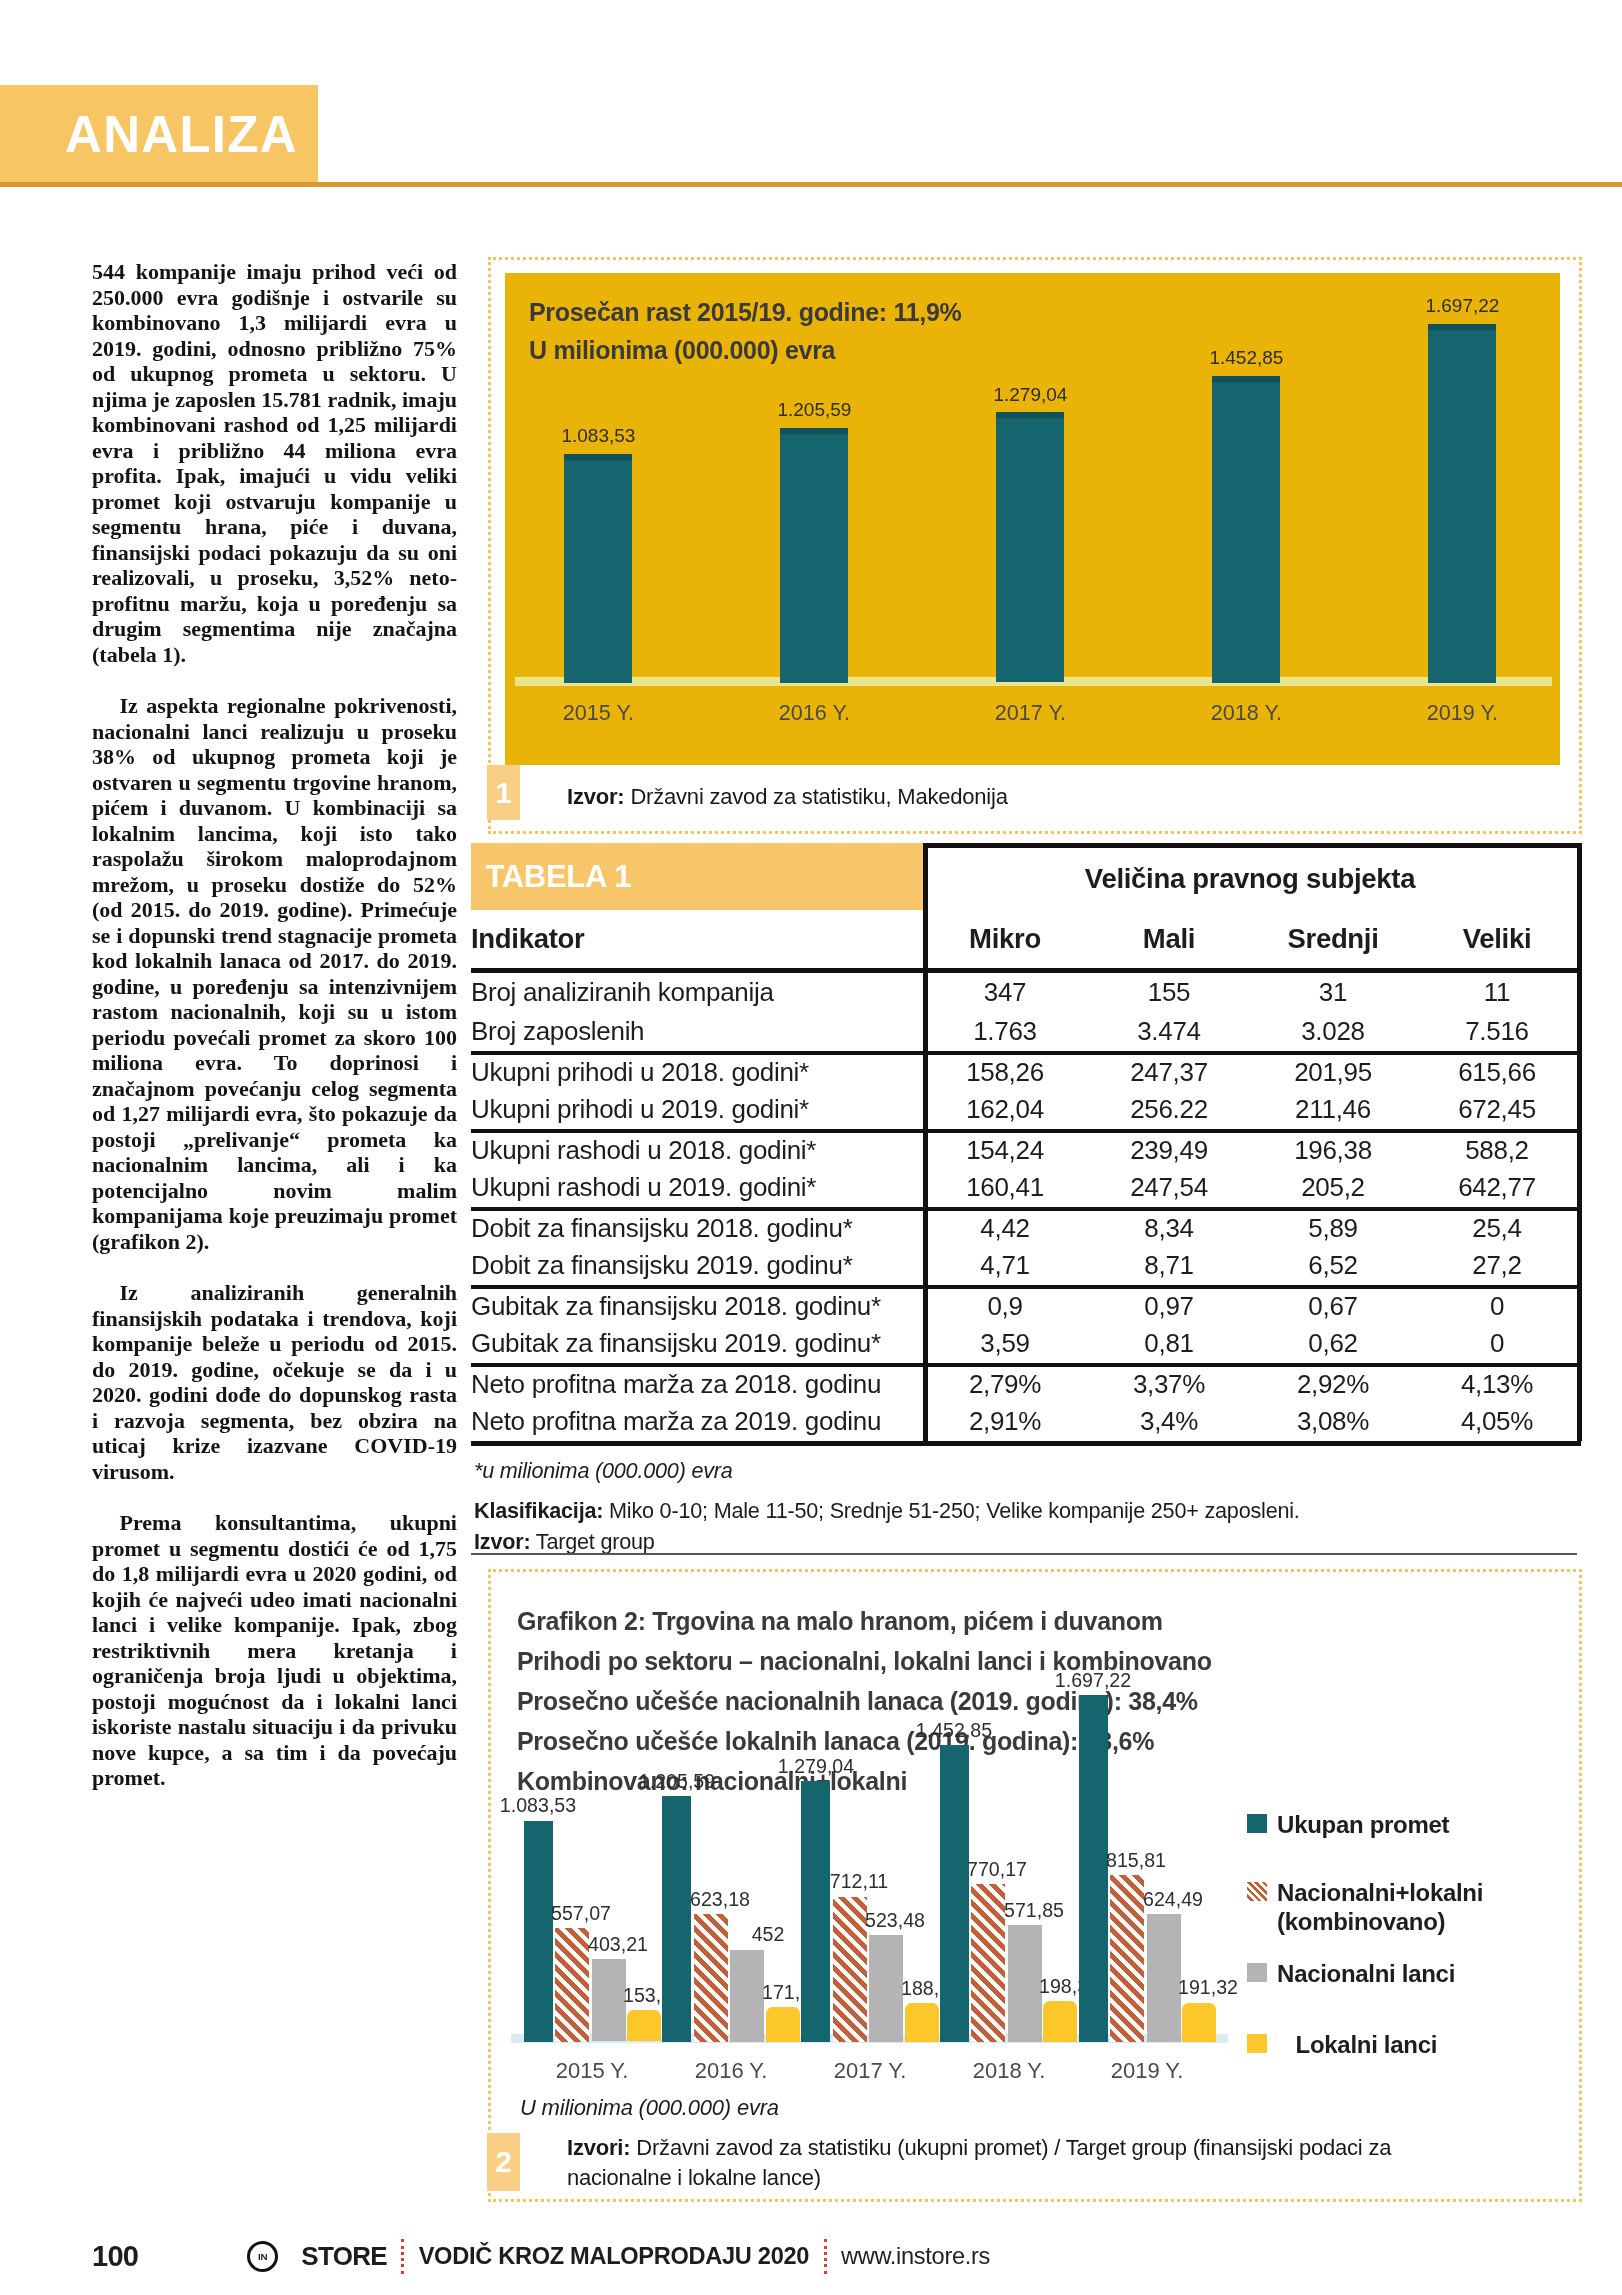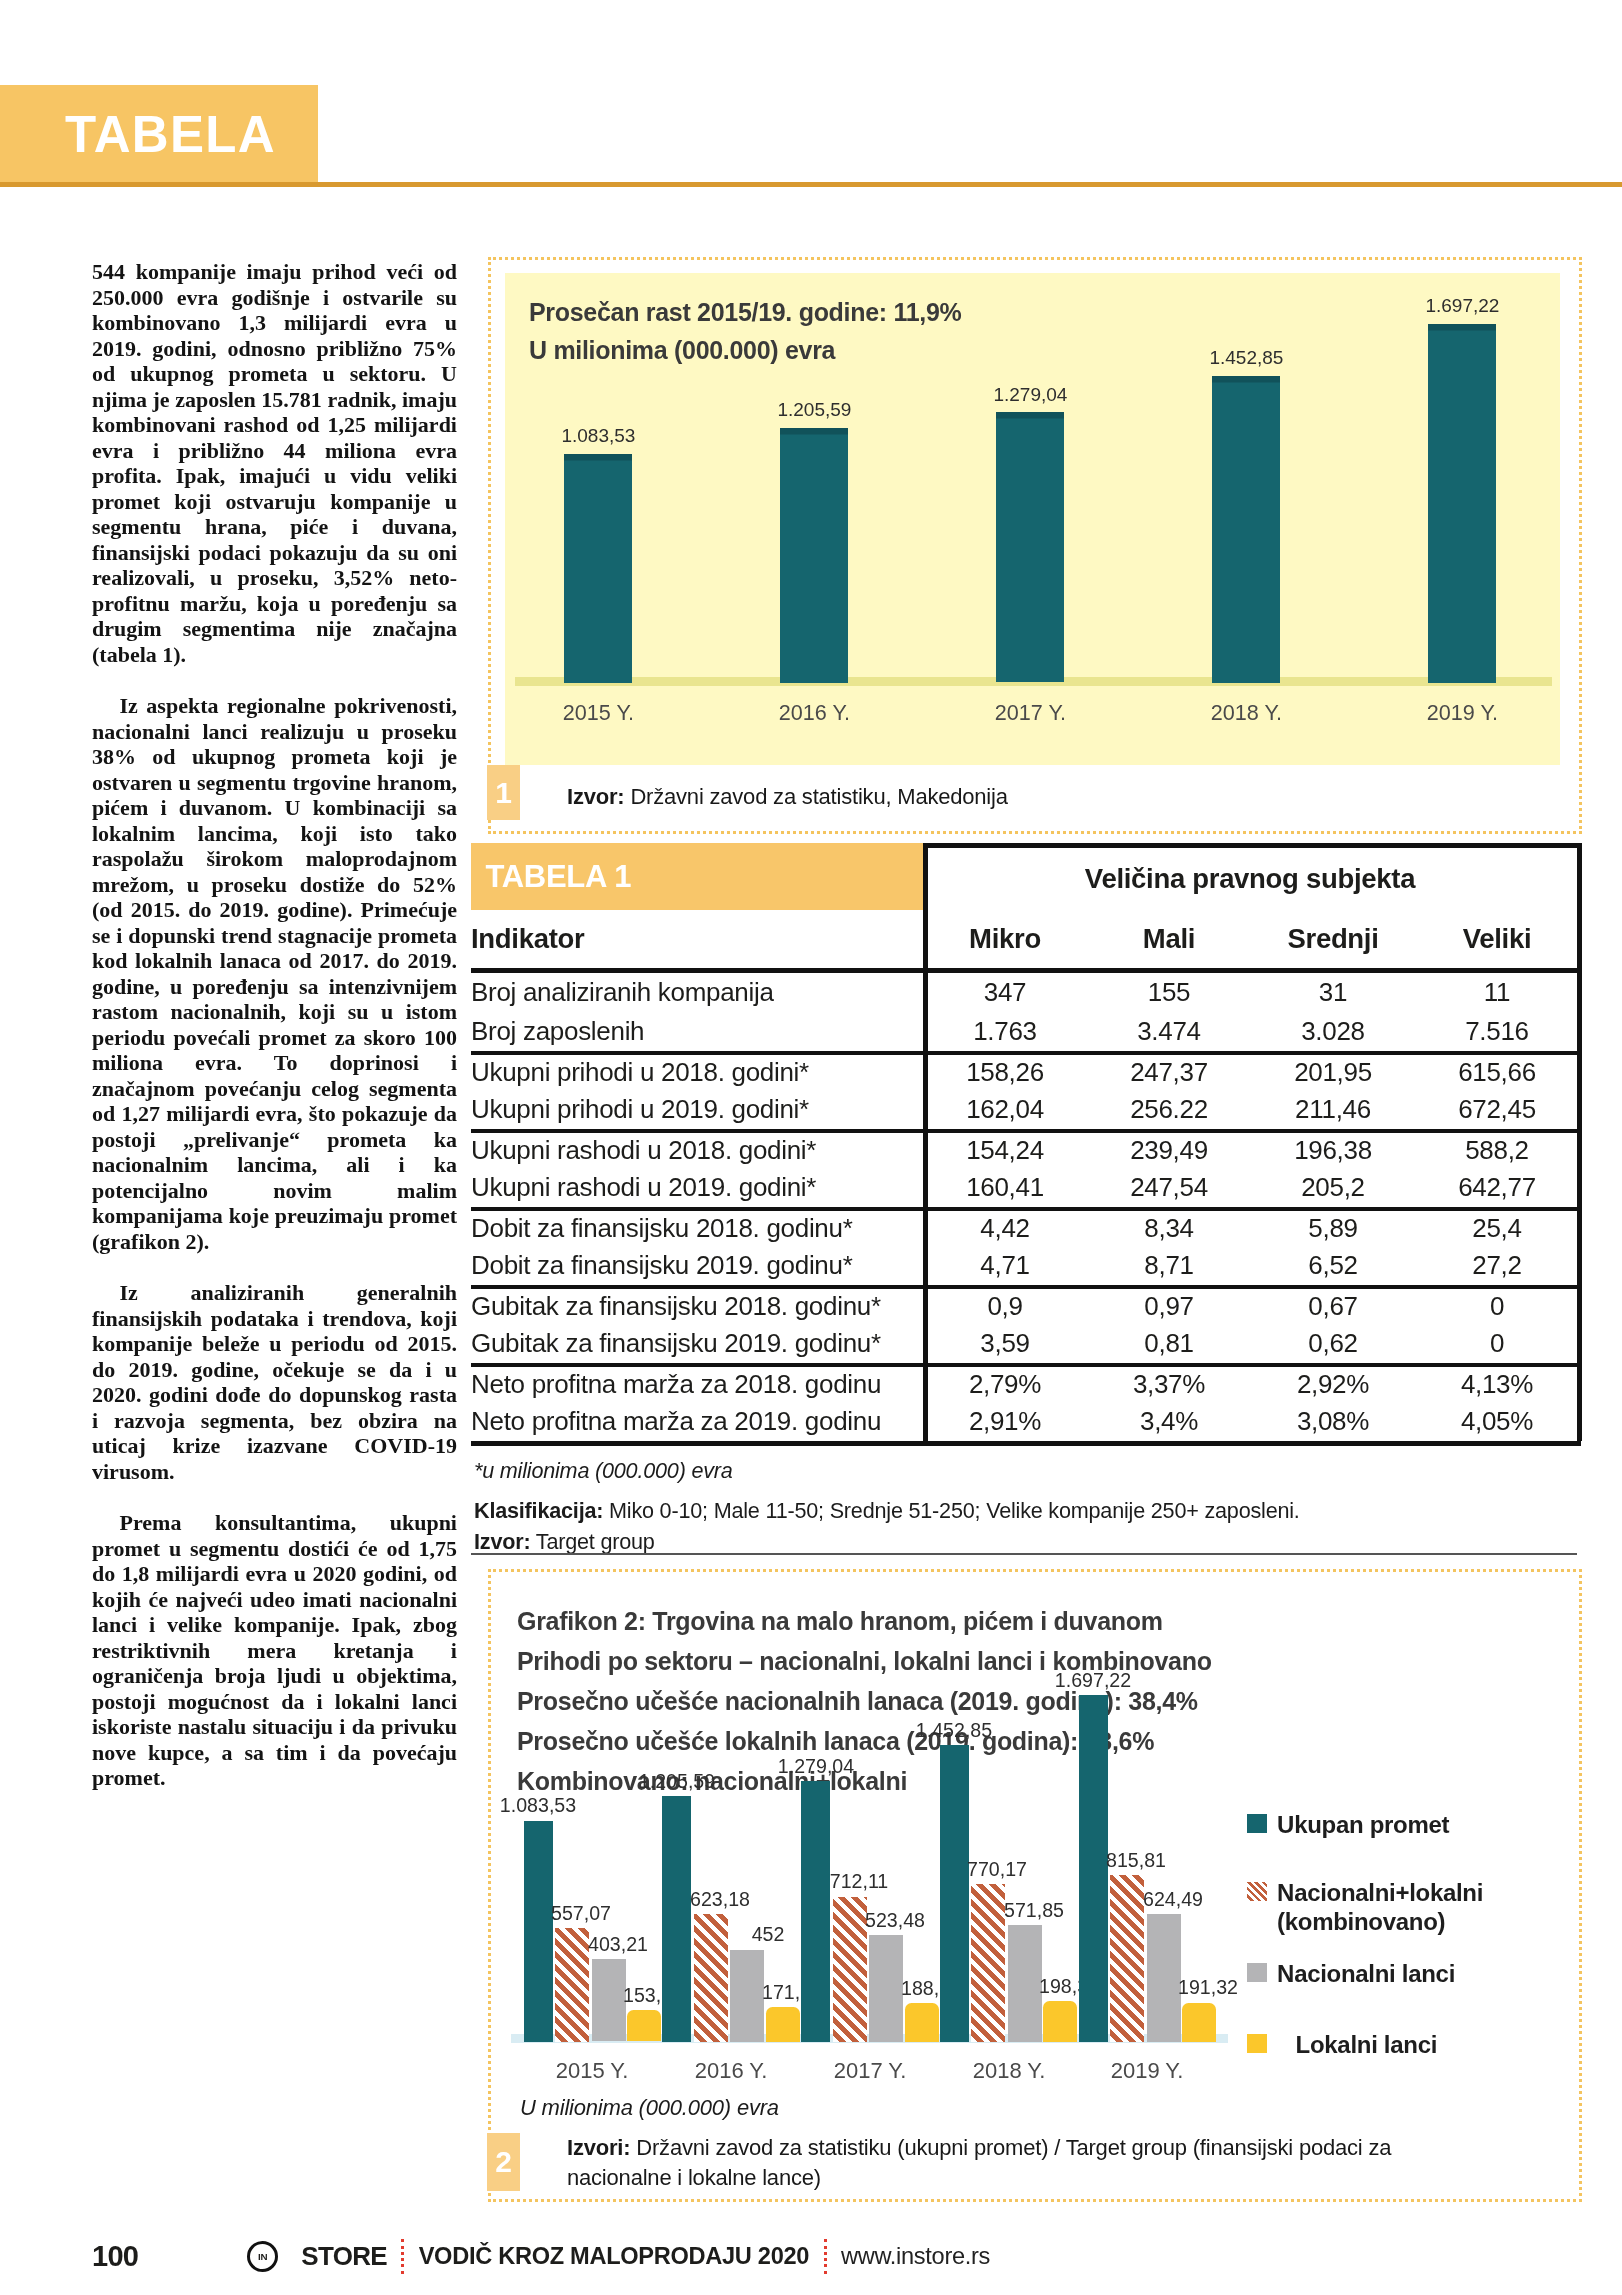--- a/index.html
+++ b/index.html
@@ -12,21 +12,21 @@
   
   .col{position:absolute;left:92px;top:259px;width:365px;
        font-family:"Liberation Serif",serif;font-size:22px;line-height:25.5px;
        text-align:justify;color:#141414;font-weight:bold;}
   .col p{margin:0 0 26px 0;}
   .col p + p{text-indent:27.5px;}
   
   .panel{position:absolute;border:3.9px dotted #f4c45e;background:#ffffff;}
   #panel1{left:488px;top:257px;width:1088px;height:571px;}
   #panel2{left:488px;top:1569px;width:1088px;height:627px;}
-  .plot1{position:absolute;left:14.4px;top:13px;width:1055px;height:492px;background:#fef9c3;}
+  .plot1{position:absolute;left:14.4px;top:13px;width:1055px;height:492px;background:#eab308;}
   .chart-title{position:absolute;font-weight:bold;color:#3a3a3a;font-size:25px;line-height:38px;letter-spacing:-0.3px;}
   #panel1 .chart-title{left:23.6px;top:19.6px;}
   #panel2 .chart-title{left:26px;top:29px;line-height:40px;}
   .bar{position:absolute;}
   .blabel{position:absolute;font-size:19px;color:#2e2e2e;white-space:nowrap;transform:translateX(-50%);}
   .xlab{position:absolute;font-size:21.6px;color:#4a4a4a;white-space:nowrap;transform:translateX(-50%);}
   .basestrip1{position:absolute;left:9.2px;top:404px;width:1037px;height:8.5px;background:#e9e58f;}
   .basestrip2{position:absolute;background:#d9ecf3;}
   .capbox{position:absolute;width:33px;height:55px;display:flex;align-items:center;justify-content:center;
           color:#fff;font-size:30px;font-weight:bold;}
@@ -67,21 +67,21 @@
   .vdot{width:0;height:35px;border-left:3.9px dotted #e23b2e;margin:0 14.4px;}
   .guide{font-size:23.6px;font-weight:bold;letter-spacing:-0.3px;}
   .site{font-size:23.6px;color:#222;letter-spacing:-0.3px;}
 </style>
 </head>
 <body>
 
 <div class="page">
 
   <div class="band" style="background: rgb(247, 197, 100);">
-    <span class="band-title">TABELA</span>
+    <span class="band-title">ANALIZA</span>
   </div>
   <div class="toprule" style="background: rgb(216, 153, 47);"></div>
 
   <div class="col">
     <p>544 kompanije imaju prihod veći od 250.000 evra godišnje i ostvarile su kombinovano 1,3 milijardi evra u 2019. godini, odnosno približno 75% od ukupnog prometa u sektoru. U njima je zaposlen 15.781 radnik, imaju kombinovani rashod od 1,25 milijardi evra i približno 44 miliona evra profita. Ipak, imajući u vidu veliki promet koji ostvaruju kompanije u segmentu hrana, piće i duvana, finansijski podaci pokazuju da su oni realizovali, u proseku, 3,52% neto-profitnu maržu, koja u poređenju sa drugim segmentima nije značajna (tabela 1).</p>
     <p>Iz aspekta regionalne pokrivenosti, nacionalni lanci realizuju u proseku 38% od ukupnog prometa koji je ostvaren u segmentu trgovine hranom, pićem i duvanom. U kombinaciji sa lokalnim lancima, koji isto tako raspolažu širokom maloprodajnom mrežom, u proseku dostiže do 52% (od 2015. do 2019. godine). Primećuje se i dopunski trend stagnacije prometa kod lokalnih lanaca od 2017. do 2019. godine, u poređenju sa intenzivnijem rastom nacionalnih, koji su u istom periodu povećali promet za skoro 100 miliona evra. To doprinosi i značajnom povećanju celog segmenta od 1,27 milijardi evra, što pokazuje da postoji „prelivanje“ prometa ka nacionalnim lancima, ali i ka potencijalno novim malim kompanijama koje preuzimaju promet (grafikon 2).</p>
     <p>Iz analiziranih generalnih finansijskih podataka i trendova, koji kompanije beleže u periodu od 2015. do 2019. godine, očekuje se da i u 2020. godini dođe do dopunskog rasta i razvoja segmenta, bez obzira na uticaj krize izazvane COVID-19 virusom.</p>
     <p>Prema konsultantima, ukupni promet u segmentu dostići će od 1,75 do 1,8 milijardi evra u 2020 godini, od kojih će najveći udeo imati nacionalni lanci i velike kompanije. Ipak, zbog restriktivnih mera kretanja i ograničenja broja ljudi u objektima, postoji mogućnost da i lokalni lanci iskoriste nastalu situaciju i da privuku nove kupce, a sa tim i da povećaju promet.</p>
   </div>
 

